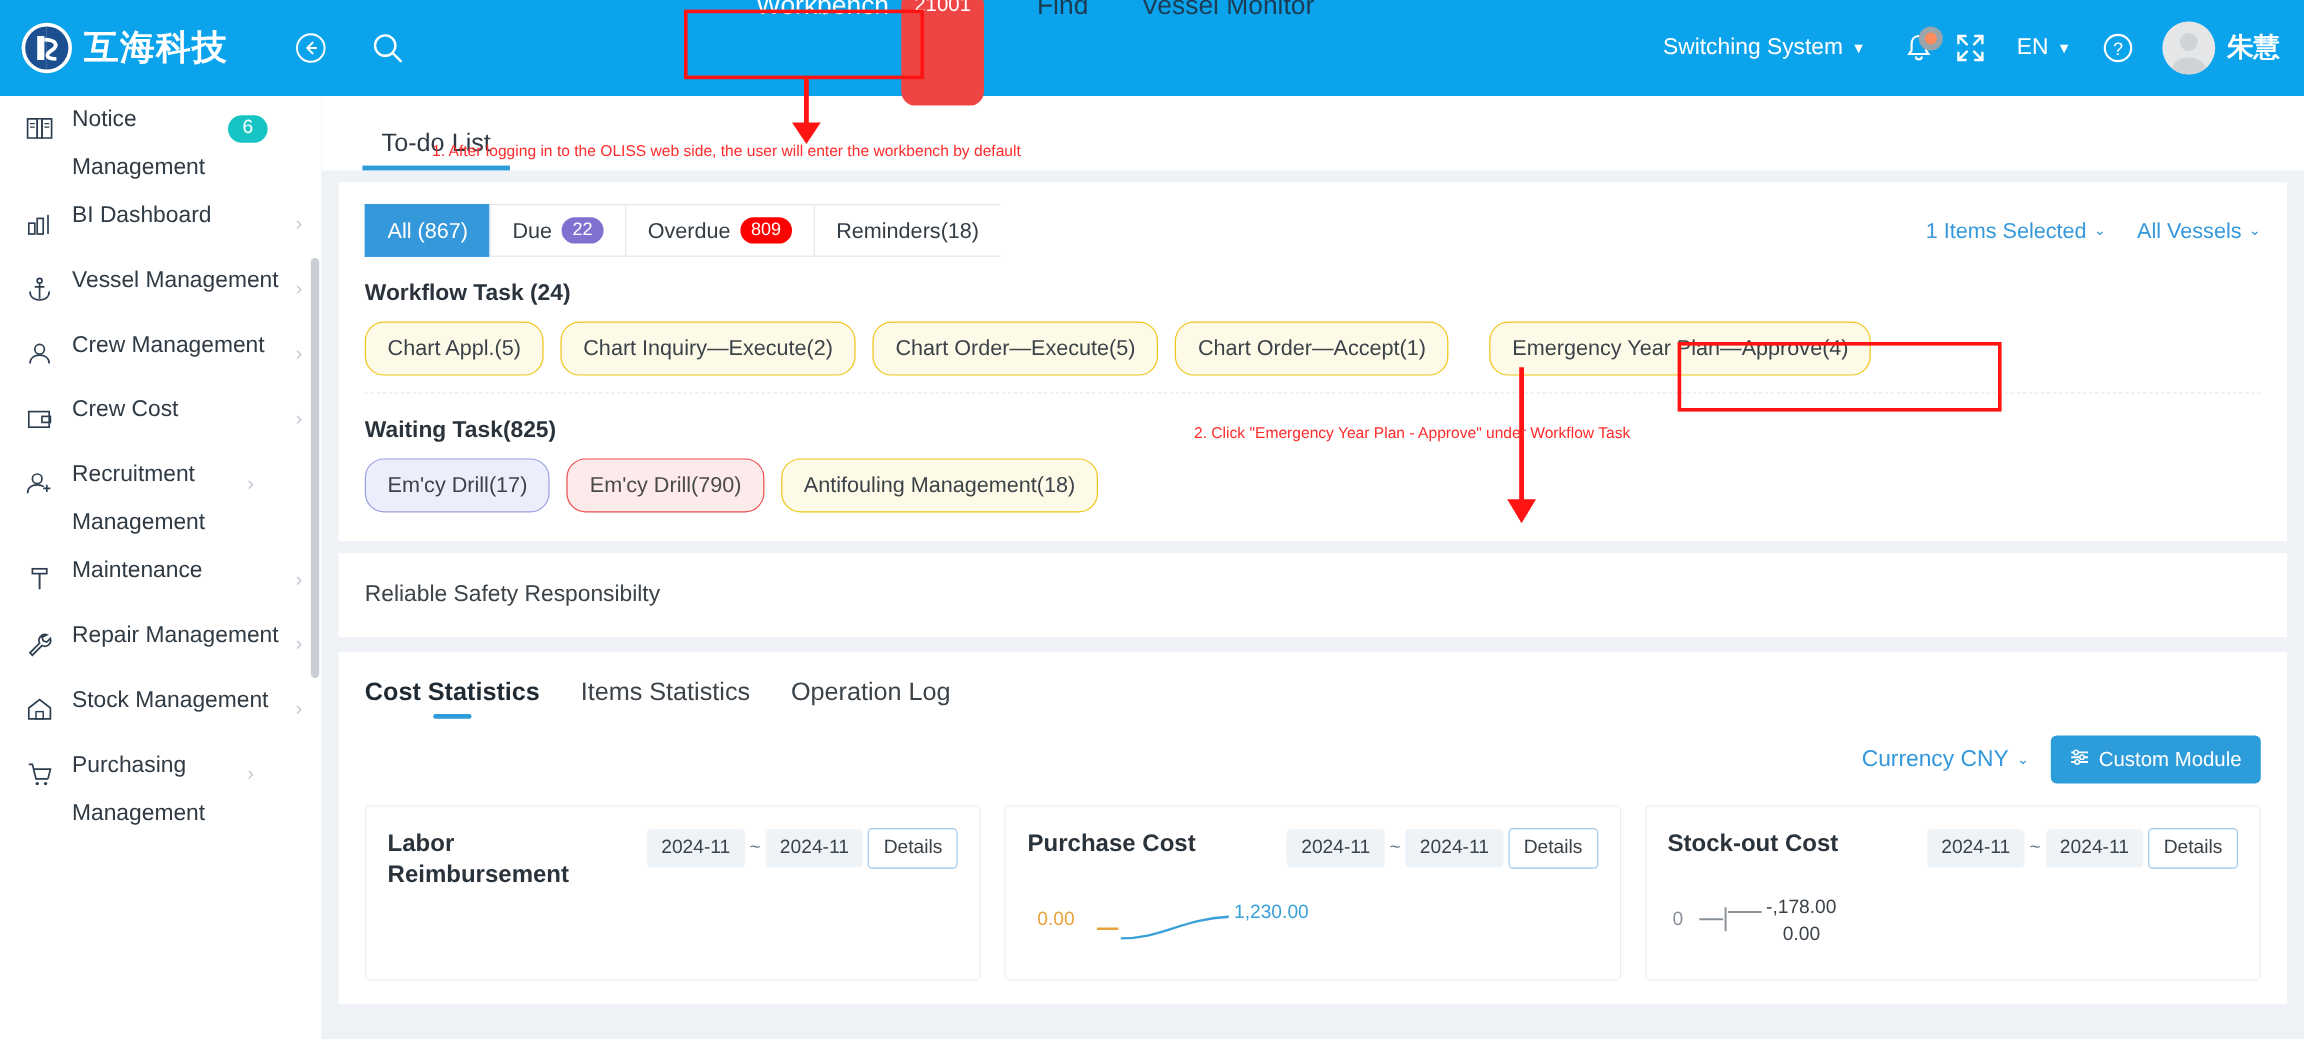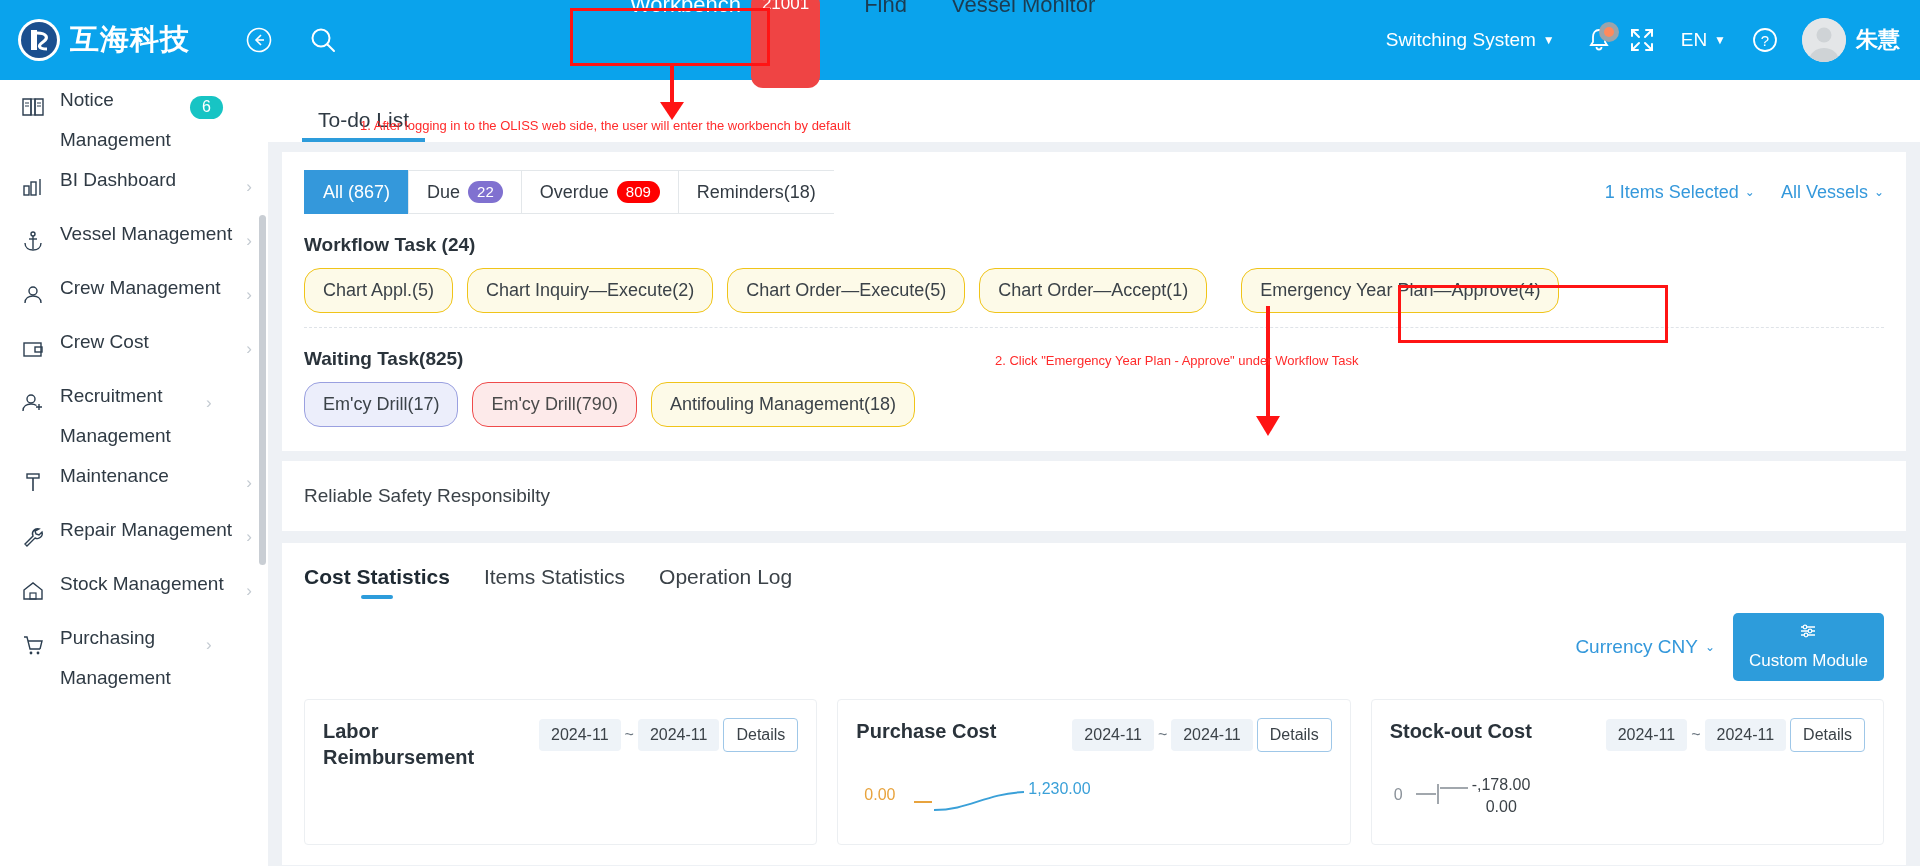--- a/index.html
+++ b/index.html
@@ -209,21 +209,21 @@
   .stat-tab.active { font-weight: bold; color:#1f2a33; }
   .stat-underline {
     position: absolute; left: 50%; transform: translateX(-50%); bottom: 2px;
     width: 32px; height: 4px; background: #2d9cdb; border-radius: 2px;
   }
   .stat-toolbar { display:flex; align-items:center; justify-content:flex-end; gap: 18px; margin-top: 12px; }
   .currency { color: #3498db; font-size: 19px; cursor:pointer; display:flex; align-items:center; }
   .custom-module {
     background: #2d9cdb; color:#fff; font-size: 17px;
     border-radius: 5px; padding: 10px 16px; display:flex; align-items:center; gap:8px;
-    cursor:pointer; border:none;flex-direction:column;
+    cursor:pointer; border:none;
   }
   .cost-grid { display: grid; grid-template-columns: 1fr 1fr 1fr; gap: 20px; margin-top: 18px; }
   .cost-card { border: 1px solid #eceff2; border-radius: 4px; padding: 18px 18px 12px 18px; min-height: 120px; position: relative;}
   .cost-head { display: flex; align-items: flex-start; }
   .cost-title { font-size: 20px; font-weight: bold; color: #2a333b; max-width: 180px; line-height: 26px; }
   .cost-controls { margin-left:auto; display:flex; align-items:center; gap:4px; }
   .date-box {
     background: #eef3f8; color:#3b4248; font-size:16px;
     padding: 7px 12px; border-radius: 4px; white-space: nowrap;
   }

